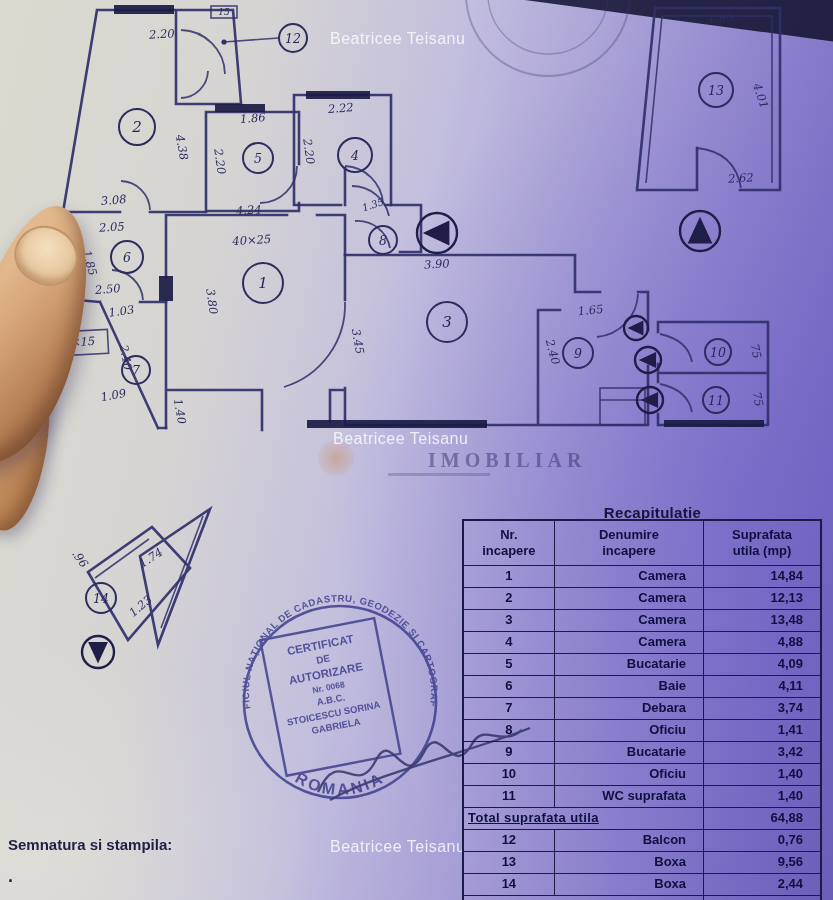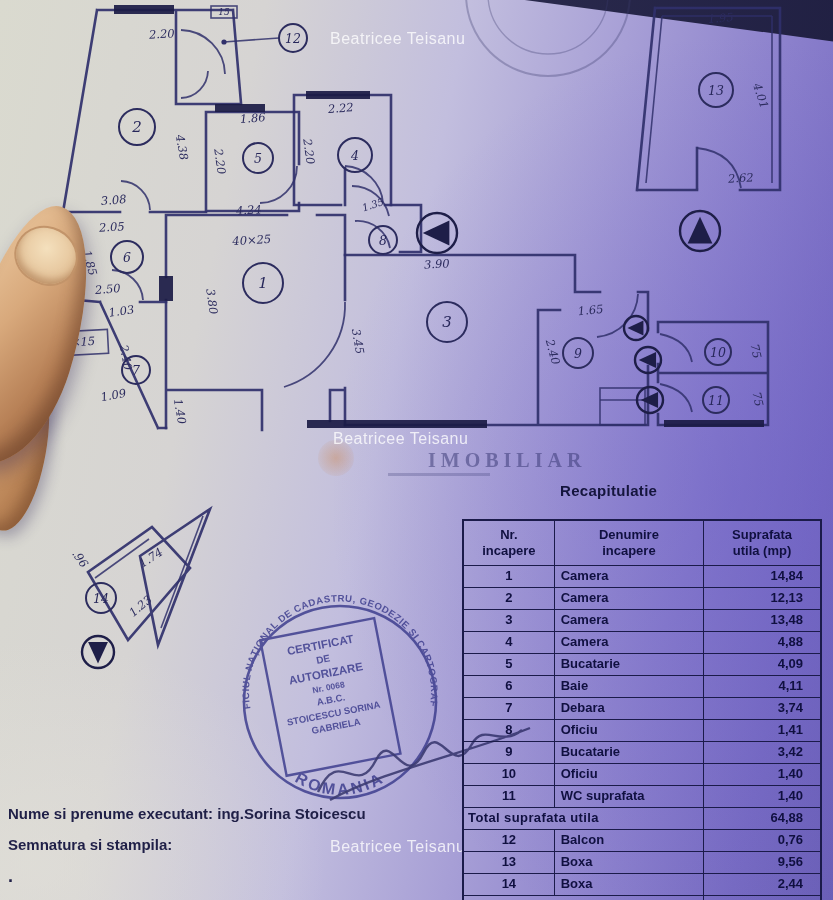--- a/index.html
+++ b/index.html
@@ -17,30 +17,30 @@
   .wall{stroke:#30306b;stroke-width:2.6;fill:none;opacity:.92;stroke-linecap:square;}
   .wall-thin{stroke:#30306b;stroke-width:1.6;fill:none;opacity:.85;}
   .arc{stroke:#30306b;stroke-width:1.8;fill:none;opacity:.85;}
   .wallfill{fill:#1b1b45;opacity:.92;}
   .watermark{position:absolute;color:rgba(255,255,255,0.78);font-size:16px;letter-spacing:.5px;white-space:nowrap;}
   .brandmark{position:absolute;left:383px;top:449px;color:rgba(52,52,112,0.5);
     font-family:"Liberation Serif",serif;font-weight:bold;font-size:20px;letter-spacing:5px;margin-left:45px;}
   .brandbar{position:absolute;left:388px;top:473px;width:102px;height:3px;background:rgba(60,60,120,0.28);}
   .branddot{position:absolute;left:318px;top:440px;width:36px;height:36px;border-radius:50%;
     background:radial-gradient(circle,rgba(205,125,60,0.38),rgba(205,125,60,0.08) 70%);}
-  .recap-title{position:absolute;left:560px;top:482px;width:185px;
+  .recap-title{position:absolute;left:560px;top:504px;width:185px;text-align:center;
     color:#15153d;font-weight:bold;font-size:15px;letter-spacing:.3px;}
   .recap-table{position:absolute;left:462px;top:519px;width:360px;border-collapse:collapse;
     color:#101040;font-size:13px;font-weight:bold;}
   .recap-table th,.recap-table td{border:1.6px solid #1b1b4a;padding:0 17px;height:21px;line-height:1.25;}
   .recap-table thead th{height:44px;text-align:center;font-size:13px;}
   .recap-table td.nr{width:58px;text-align:center;}
-  .recap-table td.nm{width:180px;text-align:left;padding-left:6px;}
+  .recap-table td.nm{width:180px;text-align:right;padding-left:6px;}
   .recap-table td.ar{width:104px;text-align:right;}
-  .recap-table td.total{text-align:left;padding-left:4px;letter-spacing:.4px;}
+  .recap-table td.total{text-align:left;padding-left:4px;letter-spacing:.4px;text-decoration:underline;}
   .recap-table{border:2.6px solid #1b1b4a;}
   .footer-line{position:absolute;left:8px;color:#1f1f47;font-size:15px;font-weight:600;white-space:nowrap;}
   .footer-line b{font-weight:bold;}
   .thumb{position:absolute;left:-26px;top:202px;width:104px;height:268px;transform:rotate(17deg);
     background:linear-gradient(115deg,#ecc9a0 0%,#d8a97c 38%,#b67f55 72%,#8f5c3b 100%);
     border-radius:46% 54% 58% 42% / 52% 58% 42% 48%;
     box-shadow:inset -10px -8px 16px rgba(92,52,30,0.45), 6px 8px 18px rgba(40,30,80,0.35);}
   .thumb2{position:absolute;left:-38px;top:340px;width:86px;height:190px;transform:rotate(8deg);
     background:linear-gradient(115deg,#e3bd93 0%,#cd9a6b 45%,#a87044 100%);
     border-radius:50% 50% 40% 60%/45% 55% 50% 50%;
@@ -320,23 +320,20 @@
           <td class="nm">Boxa</td>
           <td class="ar">2,44</td>
         </tr>
         <tr>
           <td colspan="2" class="total">Total suprafata</td>
           <td class="ar">77,64</td>
         </tr>
       </tbody>
   </table>
 
-  <div class="footer-line" style="top:805px;">
-    <span>Nume si prenume executant:</span>&nbsp;<b>ing.Sorina Stoicescu</b>
-  </div>
   <div class="footer-line" style="top:836px;">Semnatura si stampila:</div>
   <div class="footer-line" style="top:866px;font-size:18px;">.</div>
 
   <div class="thumb2"></div>
   <div class="thumb">
     <div class="nail"></div>
   </div>
 
 </div>
 

